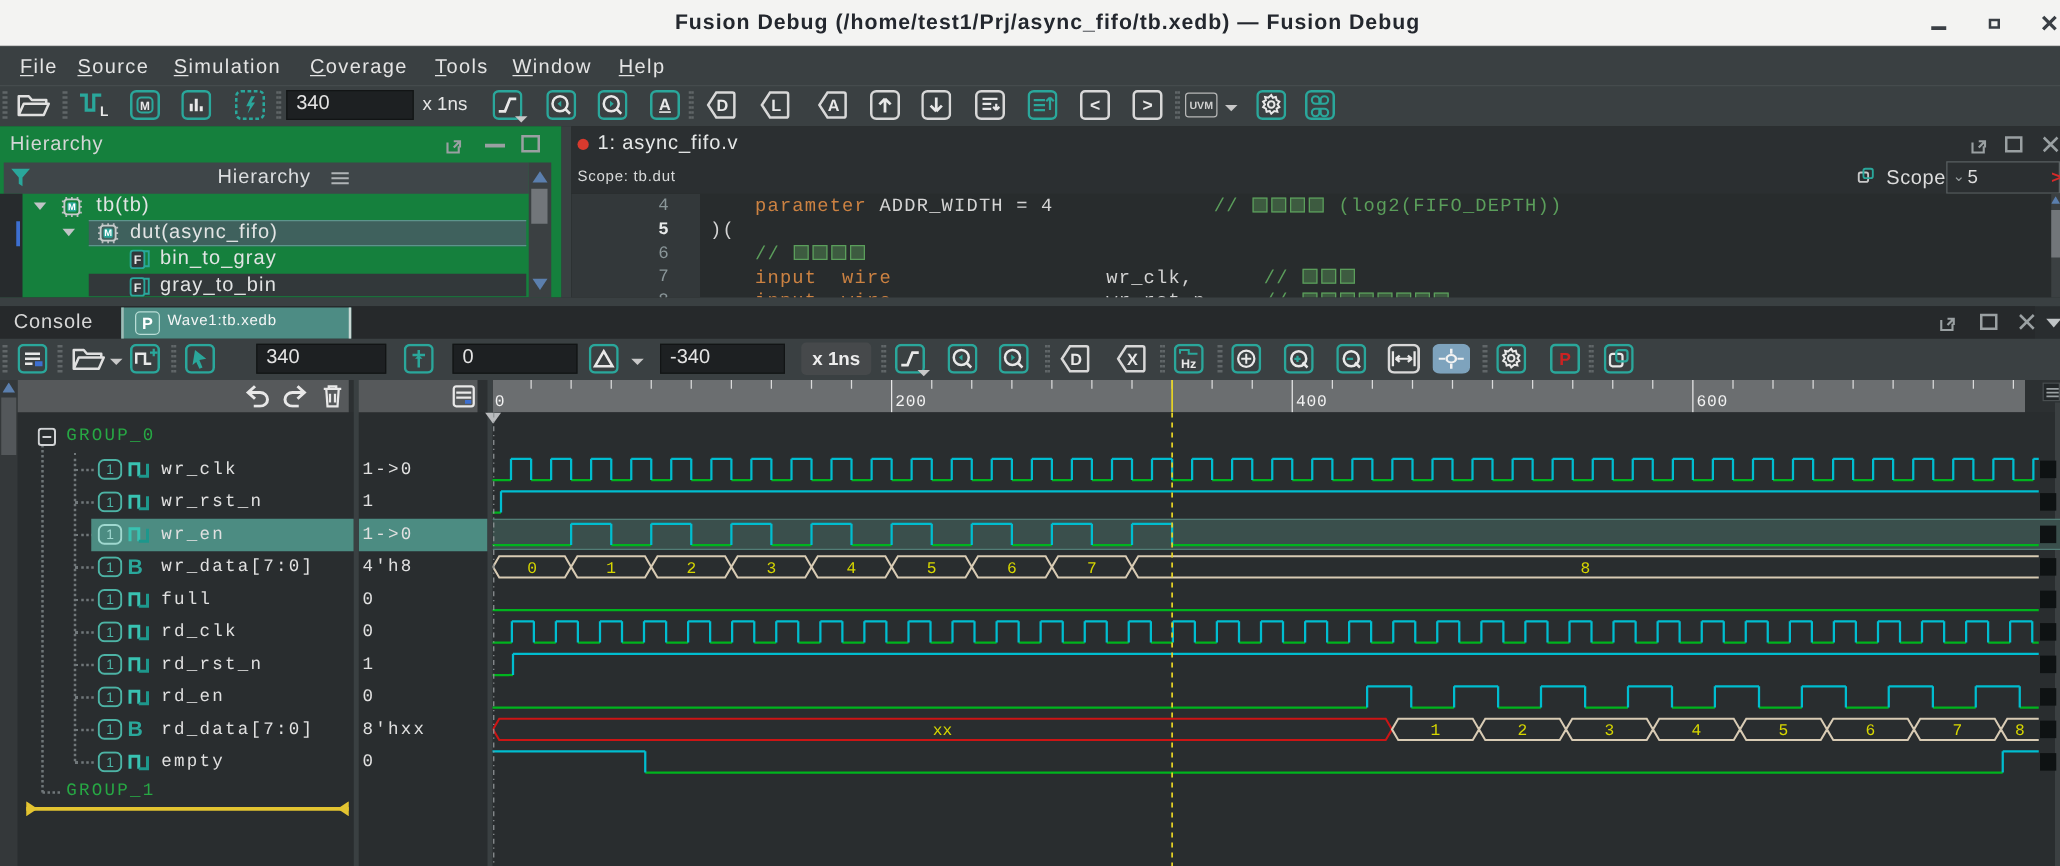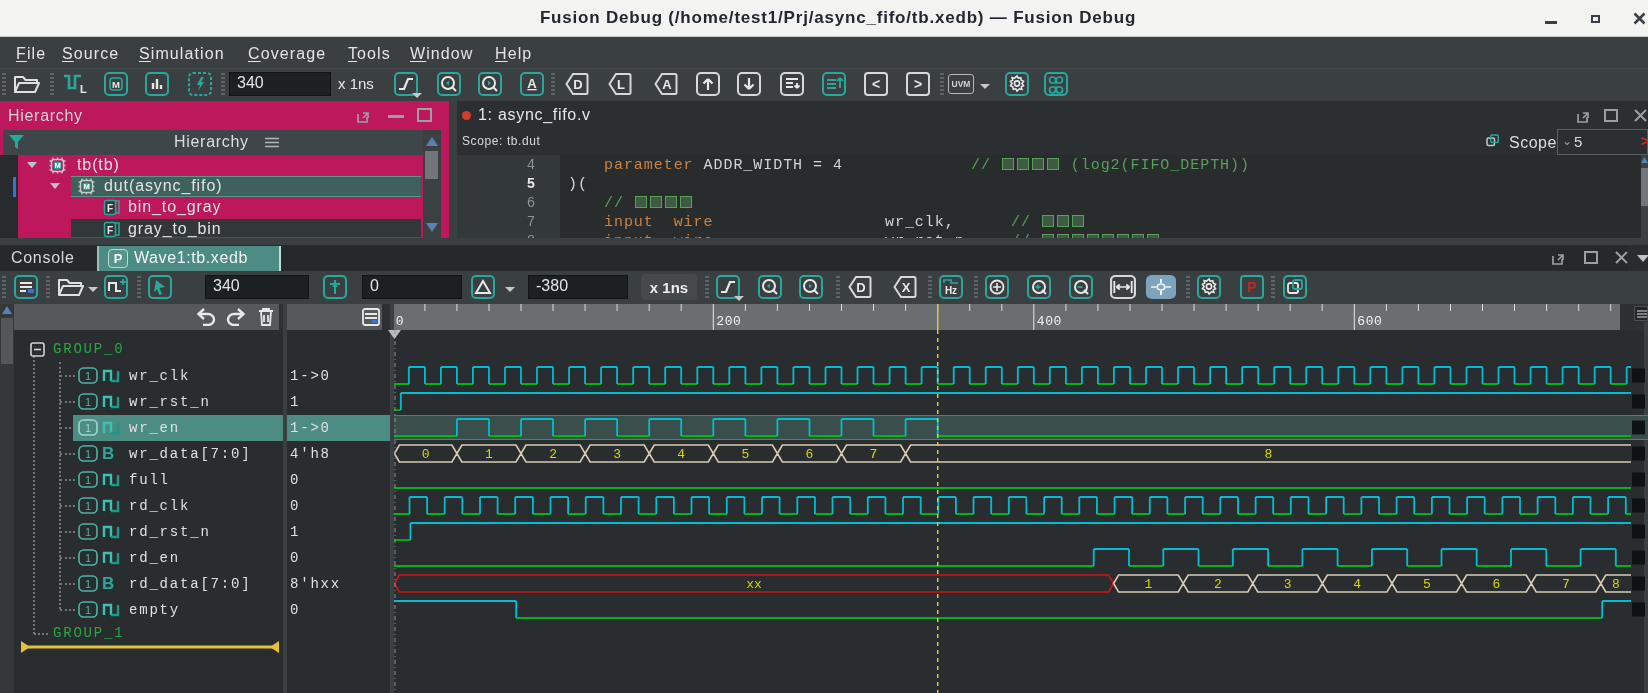--- a/index.html
+++ b/index.html
@@ -10,21 +10,21 @@
 #menubar { position:absolute; left:0; top:37px; width:1648px; height:31px; background:#3a4042; }
 .mi { position:absolute; top:8px; color:#e4e4e4; font-size:16px; letter-spacing:1.1px; }
 .mi u { text-decoration:underline; text-underline-offset:2px; }
 #maintb { position:absolute; left:0; top:68px; width:1648px; height:33px; background:#3a4042;
   border-top:1px solid #454b4d; }
 .grip { position:absolute; width:2px; border-left:2px dotted #606668; border-right:2px dotted #606668; }
 .ib { position:absolute; border:2px solid #2aa79b; border-radius:4px; display:flex;
   align-items:center; justify-content:center; }
 .inp { position:absolute; height:24px; background:#1d2022; border:1px solid #121415;
   color:#e4e4e4; font-size:16px; padding:1px 0 0 7px; }
-#hierpanel { position:absolute; left:0; top:101px; width:449px; height:137px; background:#be185d; }
+#hierpanel { position:absolute; left:0; top:101px; width:449px; height:137px; background:#15803d; }
 #srcpanel { position:absolute; left:457px; top:101px; width:1191px; height:137px; background:#2b2f31; }
 .ptitle { color:#d4d6d6; font-size:16px; letter-spacing:0.7px; }
 #hierhead { position:absolute; left:3px; top:29px; width:420px; height:25px; background:#3f4649; }
 .htxt { position:absolute; color:#e2e4e4; font-size:16px; letter-spacing:0.9px; }
 #codearea { position:absolute; left:457px; top:155px; width:1191px; height:83px;
   background:#282c2d; overflow:hidden; font-family:"Liberation Mono",monospace;
   font-size:15px; letter-spacing:0.95px; }
 #gutter { position:absolute; left:0; top:0; width:103px; height:100%; background:#33383a; }
 .ln { position:absolute; width:79px; text-align:right; color:#8a9699; font-size:14px; }
 .cl { position:absolute; left:0; width:100%; white-space:pre; color:#d4d4d4; }
@@ -262,21 +262,21 @@
   <svg style="position:absolute;left:0;top:2px" width="7" height="7">
       <path d="M3.5 0L7 6H0Z" fill="#5b7fae"></path>
     </svg>
   <div style="position:absolute;left:0;top:13px;width:7px;height:38px;background:#72767a"></div>
 </div>
 <div id="bottomband"></div>
 <div id="tabbar">
   <span style="position:absolute;left:11px;top:4px;color:#d8d8d8;font-size:16px;letter-spacing:0.7px">Console</span>
   <div style="position:absolute;left:97px;top:1px;width:184px;height:25px;background:#4d8c84;border-right:2px solid #c8d8d4;border-left:2px solid #9fbcb6">
     <div style="position:absolute;left:9px;top:3px;width:20px;height:19px;background:#55958c;border:1.5px solid #b9ddd6;border-radius:4px;color:#fff;font-size:13px;font-weight:bold;text-align:center;line-height:17px">P</div>
-    <span style="position:absolute;left:35px;top:3px;color:#f4f6f6;font-size:16px;letter-spacing:0.6px">Wave1:tb.xedb</span>
+    <span style="position:absolute;left:35px;top:3px;color:#f4f6f6;font-size:12px;letter-spacing:0.6px">Wave1:tb.xedb</span>
   </div>
   <svg style="position:absolute;left:1551px;top:5px" width="17" height="16" viewBox="0 0 17 16">
       <path d="M2 6v8h9V9M7 5h5v5M12 5l-5 5" fill="none" stroke="#9aa0a2" stroke-width="1.7"></path>
     </svg>
   <div style="position:absolute;left:1584px;top:6px;width:14px;height:13px;border:2px solid #9aa0a2"></div>
   <svg style="position:absolute;left:1614px;top:5px" width="15" height="15" viewBox="0 0 15 15">
       <path d="M2 2l11 11M13 2L2 13" stroke="#9aa0a2" stroke-width="2"></path>
     </svg>
   <div style="position:absolute;left:1637px;top:10px;width:0;height:0;border-left:6px solid transparent;border-right:6px solid transparent;border-top:7px solid #c0c4c6"></div>
 </div>
@@ -307,21 +307,21 @@
       <rect x="1" y="1" width="22" height="22" rx="4" fill="none" stroke="#2aa79b" stroke-width="2"></rect>
       <path d="M12 5v14M7 9h10" stroke="#2aa79b" stroke-width="2"></path>
       <path d="M12 9l-3 3h6Z" fill="#2aa79b"></path>
     </svg></div>
 <div class="inp" style="left:362px;top:275px;width:100px">0</div>
 <div style="position:absolute;left:471px;top:275px;width:24px;height:24px"><svg width="24" height="24" viewBox="0 0 24 24" preserveAspectRatio="none">
       <rect x="1" y="1" width="22" height="22" rx="4" fill="none" stroke="#2aa79b" stroke-width="2"></rect>
       <path d="M12 6L19 18H5Z" fill="none" stroke="#e8e8e8" stroke-width="2"></path>
     </svg></div>
 <div style="position:absolute;left:505px;top:287px;width:0;height:0;border-left:5px solid transparent;border-right:5px solid transparent;border-top:5px solid #c8c8c8"></div>
-<div class="inp" style="left:528px;top:275px;width:100px">-380</div>
+<div class="inp" style="left:528px;top:275px;width:100px">-340</div>
 <div style="position:absolute;left:641px;top:274px;width:56px;height:26px;background:#46494b;border-radius:4px;display:flex;align-items:center;justify-content:center;color:#ececec;font-size:15px;font-weight:bold">x 1ns</div>
 <div class="grip" style="left:705px;top:276px;height:22px"></div>
 <div style="position:absolute;left:716px;top:275px;width:24px;height:24px"><svg width="24" height="24" viewBox="0 0 24 24" preserveAspectRatio="none">
       <rect x="1" y="1" width="22" height="22" rx="4" fill="none" stroke="#2aa79b" stroke-width="2"></rect>
       <path d="M5 17h5l4-10h5" fill="none" stroke="#e8e8e8" stroke-width="2.2"></path>
     </svg></div>
 <div style="position:absolute;left:734px;top:296px;width:0;height:0;border-left:5px solid transparent;border-right:5px solid transparent;border-top:5px solid #c8c8c8"></div>
 <div style="position:absolute;left:758px;top:275px;width:24px;height:24px"><svg width="24" height="24" viewBox="0 0 24 24" preserveAspectRatio="none">
       <rect x="1" y="1" width="22" height="22" rx="4" fill="none" stroke="#2aa79b" stroke-width="2"></rect>
       <circle cx="11" cy="11" r="6" fill="none" stroke="#e8e8e8" stroke-width="2"></circle>

